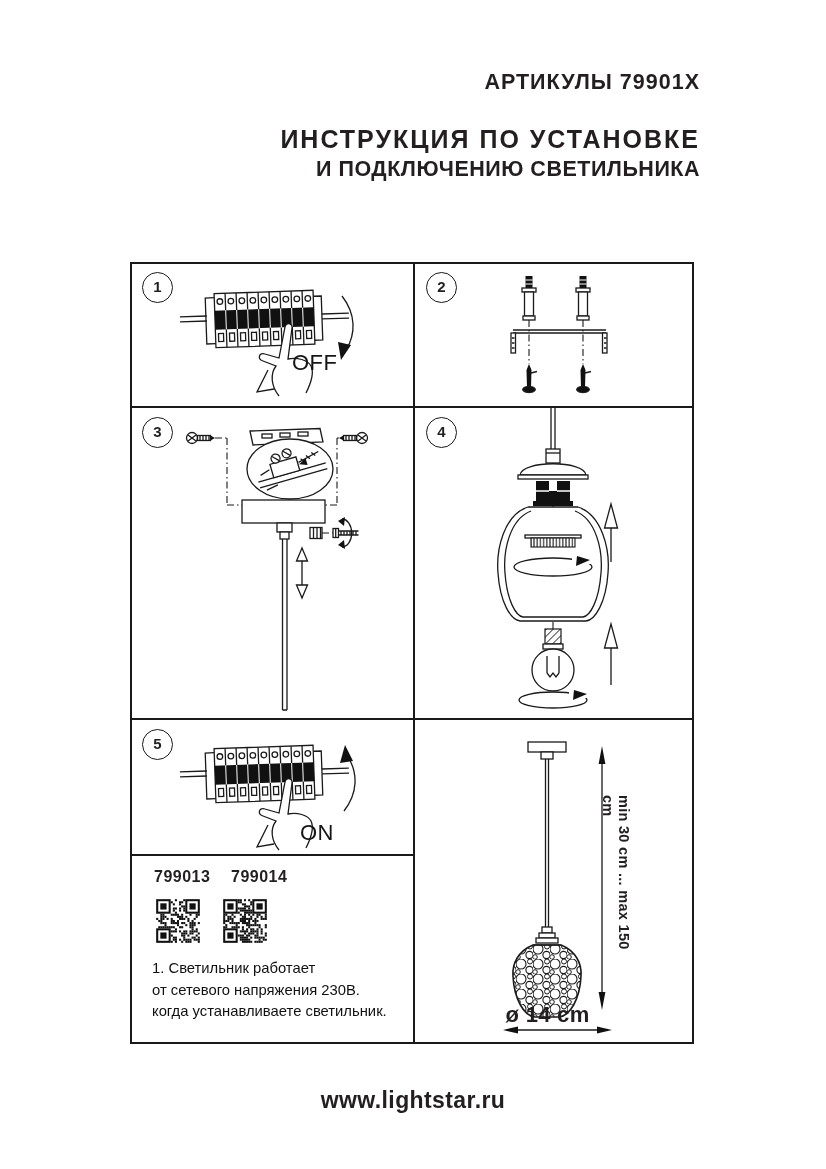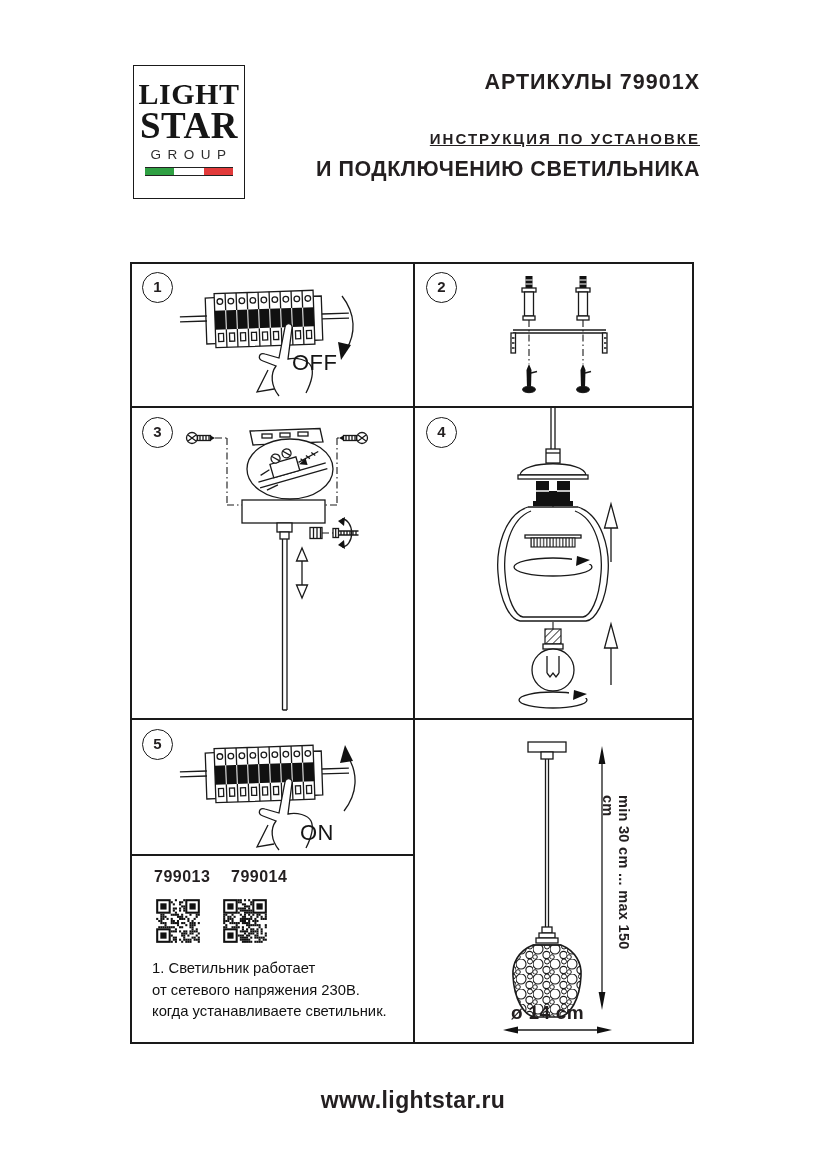--- a/index.html
+++ b/index.html
@@ -15,21 +15,21 @@
   .logo-w2{font-family:"Liberation Serif",serif;font-weight:bold;font-size:37px;line-height:33px;
            letter-spacing:.5px;color:#161616;}
   .logo-w3{font-size:13.5px;letter-spacing:6.5px;margin-top:5px;margin-left:5px;color:#2e2e2e;}
   .flag{width:88px;height:7px;margin:5px auto 0;border-top:1.6px solid #222;border-bottom:1.6px solid #222;
         display:flex;}
   .flag span{flex:1;height:100%;}
 
   .title-block{right:126px;top:67px;text-align:right;}
   .hline-a{font-weight:bold;font-size:21.5px;line-height:30px;letter-spacing:1px;}
   .hgap{height:27px;}
-  .hline-b{font-weight:bold;font-size:15px;line-height:30px;letter-spacing:2px;text-decoration:underline;}
+  .hline-b{font-weight:bold;font-size:25px;line-height:30px;letter-spacing:2px;}
   .hline-c{font-weight:bold;font-size:21.5px;line-height:30px;letter-spacing:.5px;}
 
   
   .grid-outer{left:130px;top:262px;width:564px;height:782px;border:2px solid #1a1a1a;box-sizing:border-box;}
   .gline{background:#1a1a1a;}
 
   .cell{box-sizing:border-box;}
   .badge{width:29px;height:29px;border:1.6px solid #1a1a1a;border-radius:50%;background:#fff;
          text-align:center;line-height:27px;font-weight:bold;font-size:15px;left:12px;top:10px;}
   .step-label{font-size:22px;color:#151515;letter-spacing:.5px;}
@@ -39,40 +39,30 @@
   .skb{fill:#111111;}
   .dashdot{stroke:#1a1a1a;fill:none;stroke-width:1.1;stroke-dasharray:7 3 1.5 3;}
 
   
   .article{font-weight:bold;font-size:16px;letter-spacing:.5px;}
   .notes{font-size:14.8px;line-height:21.5px;color:#111;}
 
   
   .dim-v{writing-mode:vertical-rl;font-weight:bold;font-size:14.5px;letter-spacing:.3px;
          display:flex;align-items:center;justify-content:center;}
-  .dim-d{font-weight:bold;font-size:19px;text-align:center;letter-spacing:.3px;}
+  .dim-d{font-weight:bold;font-size:22px;text-align:center;letter-spacing:.3px;}
 
   .footer{left:0;right:0;top:1087px;text-align:center;font-weight:bold;font-size:23px;color:#231f20;
           letter-spacing:.4px;}
 </style>
 </head>
 <body>
 
 <div class="page">
 
-  <div class="abs logo-box">
-    <div class="logo-w1">LIGHT</div>
-    <div class="logo-w2">STAR</div>
-    <div class="logo-w3">GROUP</div>
-    <div class="flag">
-      <span style="background:#2fa043"></span>
-      <span style="background:#ffffff"></span>
-      <span style="background:#e23a3a"></span>
-    </div>
-  </div>
 
   <div class="abs title-block">
     <div class="hline-a">АРТИКУЛЫ 79901X</div>
     <div class="hgap"></div>
     <div class="hline-b">ИНСТРУКЦИЯ ПО УСТАНОВКЕ</div>
     <div class="hline-c">И ПОДКЛЮЧЕНИЮ СВЕТИЛЬНИКА</div>
   </div>
 
   <div class="abs grid-outer"></div>
   <div class="abs gline" style="left:413px;top:262px;width:2px;height:782px"></div>

